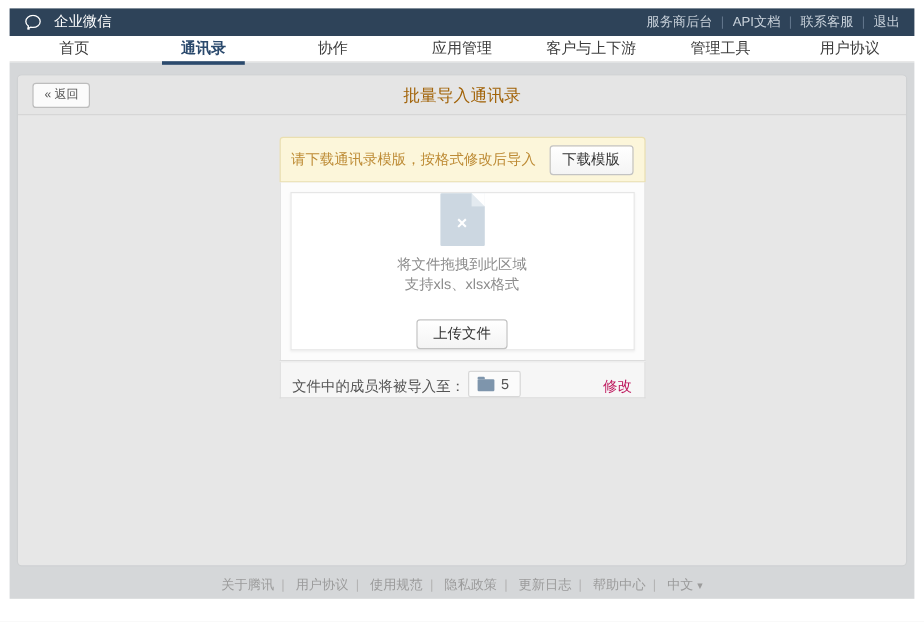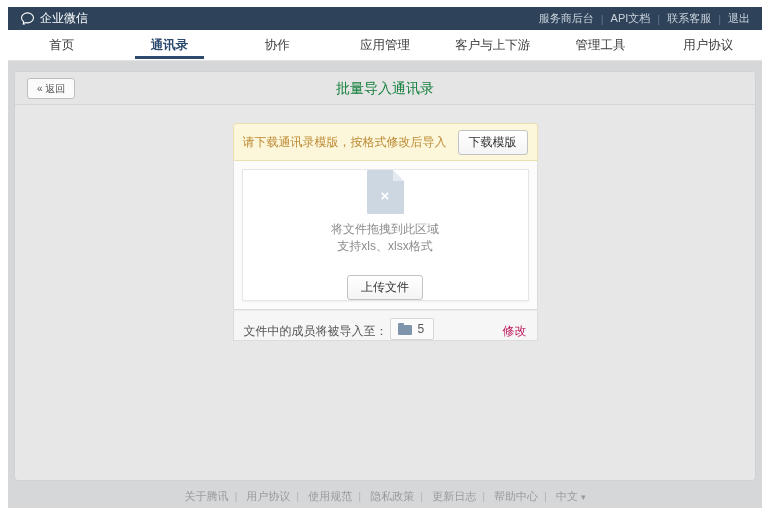--- a/index.html
+++ b/index.html
@@ -3,39 +3,39 @@
 <meta charset="utf-8">
 <style>
   * { margin:0; padding:0; box-sizing:border-box; }
   html,body { background:#fff; }
   body { font-family:"Liberation Sans","DejaVu Sans",sans-serif; width:770px; height:518px; overflow:hidden; }
   .screen { width:770px; height:518px; padding-top:7px; background:#fff; }
   .page { margin:0 8px; }
 
   
   .topbar { height:23px; background:#2e4359; display:flex; align-items:center; padding:0 12px; color:#fff; }
-  .logo { display:flex; align-items:center; gap:5px; font-size:12px;text-align:center; }
+  .logo { display:flex; align-items:center; gap:10px; font-size:12px;text-align:center; }
   .logo svg { display:block; }
   .topbar-links { margin-left:auto; display:flex; align-items:center; font-size:11px; color:#c9d2db; }
   .topbar-links a { color:#c9d2db; text-decoration:none; cursor:pointer; }
   .topbar-links .sep { margin:0 7px; color:#60748a; }
 
   
-  .nav { height:31px; background:#fff; display:flex; align-items:stretch; border-bottom:1px solid #e3e3e3; }
+  .nav { height:22px; background:#fff; display:flex; align-items:stretch; border-bottom:1px solid #e3e3e3; }
   .nav-item { flex:1; text-align:center; font-size:12.5px; color:#3c3c3c; cursor:pointer; display:flex; align-items:center; justify-content:center; }
   .nav-item span { display:inline-block; padding:6px 16px 4px; border-bottom:3px solid transparent; line-height:14px; }
   .nav-item.active { color:#2b4a6d; font-weight:bold; }
   .nav-item.active span { border-bottom-color:#2b4a6d; }
 
   
   .main-section { background:#d5d7d9; height:447px; padding-top:10px; }
   .panel { margin:0 6px; height:410px; background:#e7e7e7; border:1px solid #cfd1d3; border-radius:4px; overflow:hidden; }
   .panel-header { position:relative; height:33px; border-bottom:1px solid #d6d6d6; background:#e5e5e5; }
   .back-btn { position:absolute; left:12px; top:6px; height:21px; padding:0 9px; font-size:10px; color:#555; background:#fbfbfb; border:1px solid #bdbdbd; border-radius:3px; cursor:pointer; line-height:19px; }
-  .panel-title { text-align:center; line-height:33px; font-size:14px; color:#15803d; }
+  .panel-title { text-align:center; line-height:33px; font-size:14px; color:#a16207; }
 
   
   .card { width:305px; margin:18px auto 0; font-size:12px; }
   .notice { display:flex; align-items:center; height:38px; padding:8px 9px; background:#fcf6da; border:1px solid #eadfb0; border-radius:3px 3px 0 0; color:#bd8b35; }
   .notice-text { flex:1; }
   .btn { background:linear-gradient(#ffffff,#f4f4f4); border:1px solid #c3c3c3; border-radius:3px; font-size:12px; color:#333; cursor:pointer; padding:3px 10px; }
   .card-body { background:#fcfcfc; border:1px solid #dcdcdc; border-top:none; padding:8px; }
   .dropzone { background:#fff; border:1px solid #e6e6e6; box-shadow:0 1px 2px rgba(0,0,0,.05); height:132px; display:flex; flex-direction:column; align-items:center; justify-content:center; cursor:pointer; }
   .file-icon { position:relative; width:37px; height:45px; background:#ccd7e1; border-radius:1px; display:flex; align-items:center; justify-content:center; }
   .file-icon::after { content:""; position:absolute; top:0; right:0; border-style:solid; border-width:0 11px 11px 0; border-color:#fff #fff #e3eaf0 #e3eaf0; }

